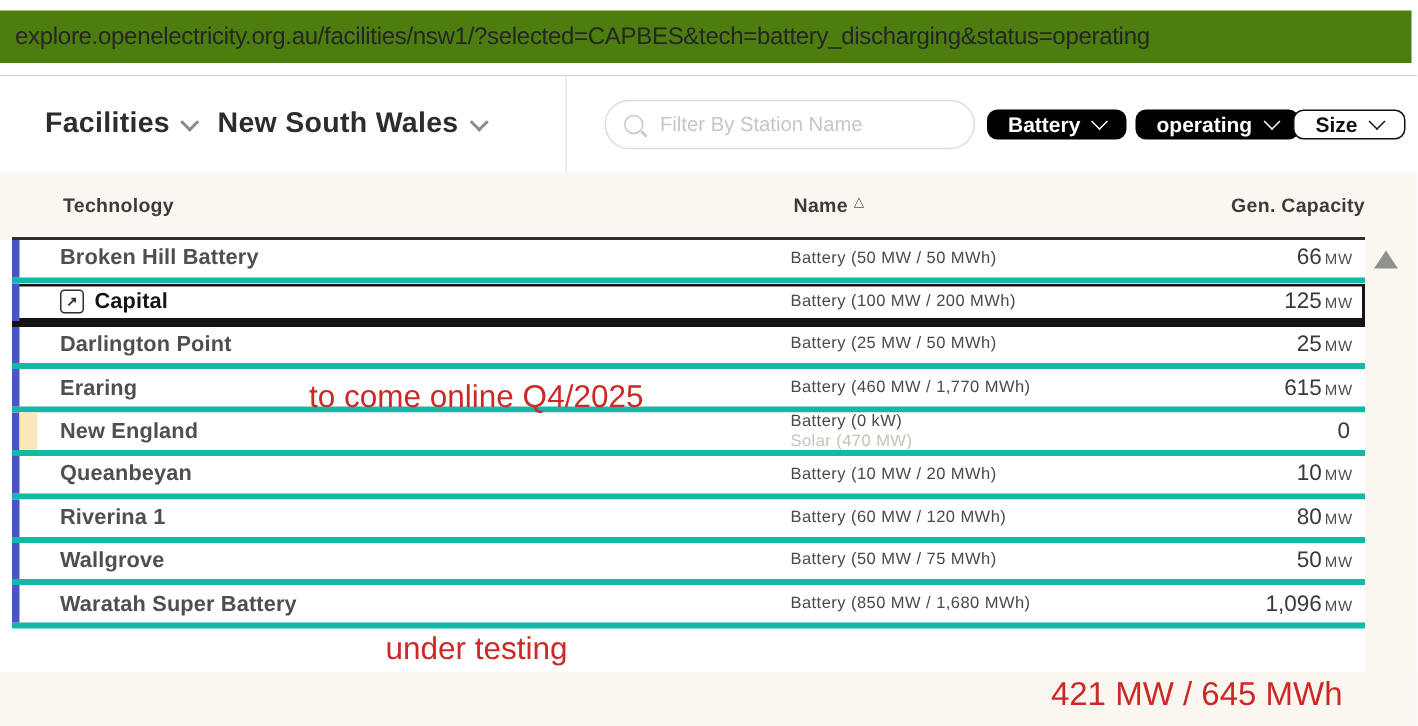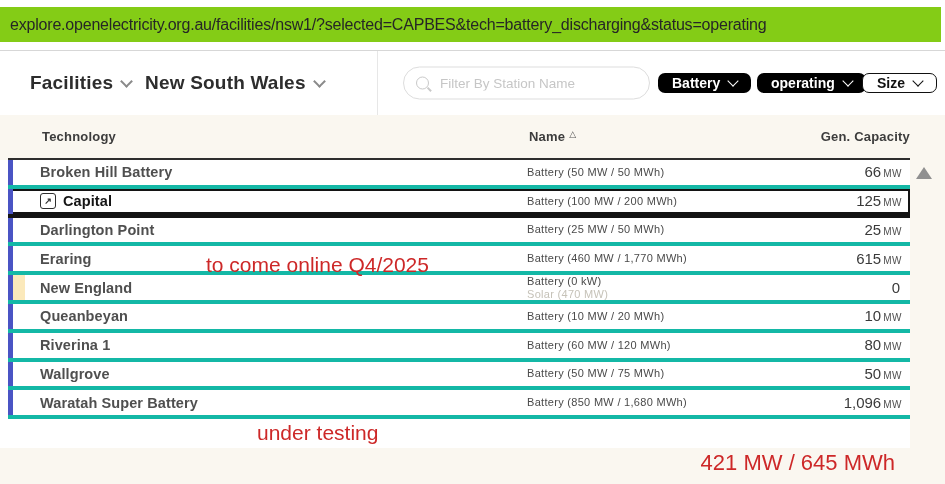--- a/index.html
+++ b/index.html
@@ -5,21 +5,21 @@
   html,body { margin:0; padding:0; }
   body {
     width:945px; height:484px; position:relative; overflow:hidden;
     background:#ffffff; font-family:"Liberation Sans", sans-serif;
     -webkit-font-smoothing:antialiased;
   }
 
   
   .url-bar {
     position:absolute; top:7px; left:0; width:941px; height:35px;
-    background:#84cc16; display:flex; align-items:center;
+    background:#4d7c0f; display:flex; align-items:center;
     padding-left:10px; box-sizing:border-box;
   }
   .url-bar span { font-size:16px; color:#262626; letter-spacing:-0.2px; white-space:nowrap; }
   .chrome-line { position:absolute; top:50px; left:0; width:945px; height:1px; background:#d7d7d7; }
 
   
   .toolbar { position:absolute; top:51px; left:0; width:945px; height:64px; background:#fff; }
   .toolbar > * { position:absolute; top:50%; transform:translateY(-50%); }
   .dd { display:inline-flex; align-items:center; gap:9px; cursor:pointer; }
   .dd .lbl { font-size:19px; font-weight:700; color:#2d2d2d; letter-spacing:0.2px; white-space:nowrap; }

